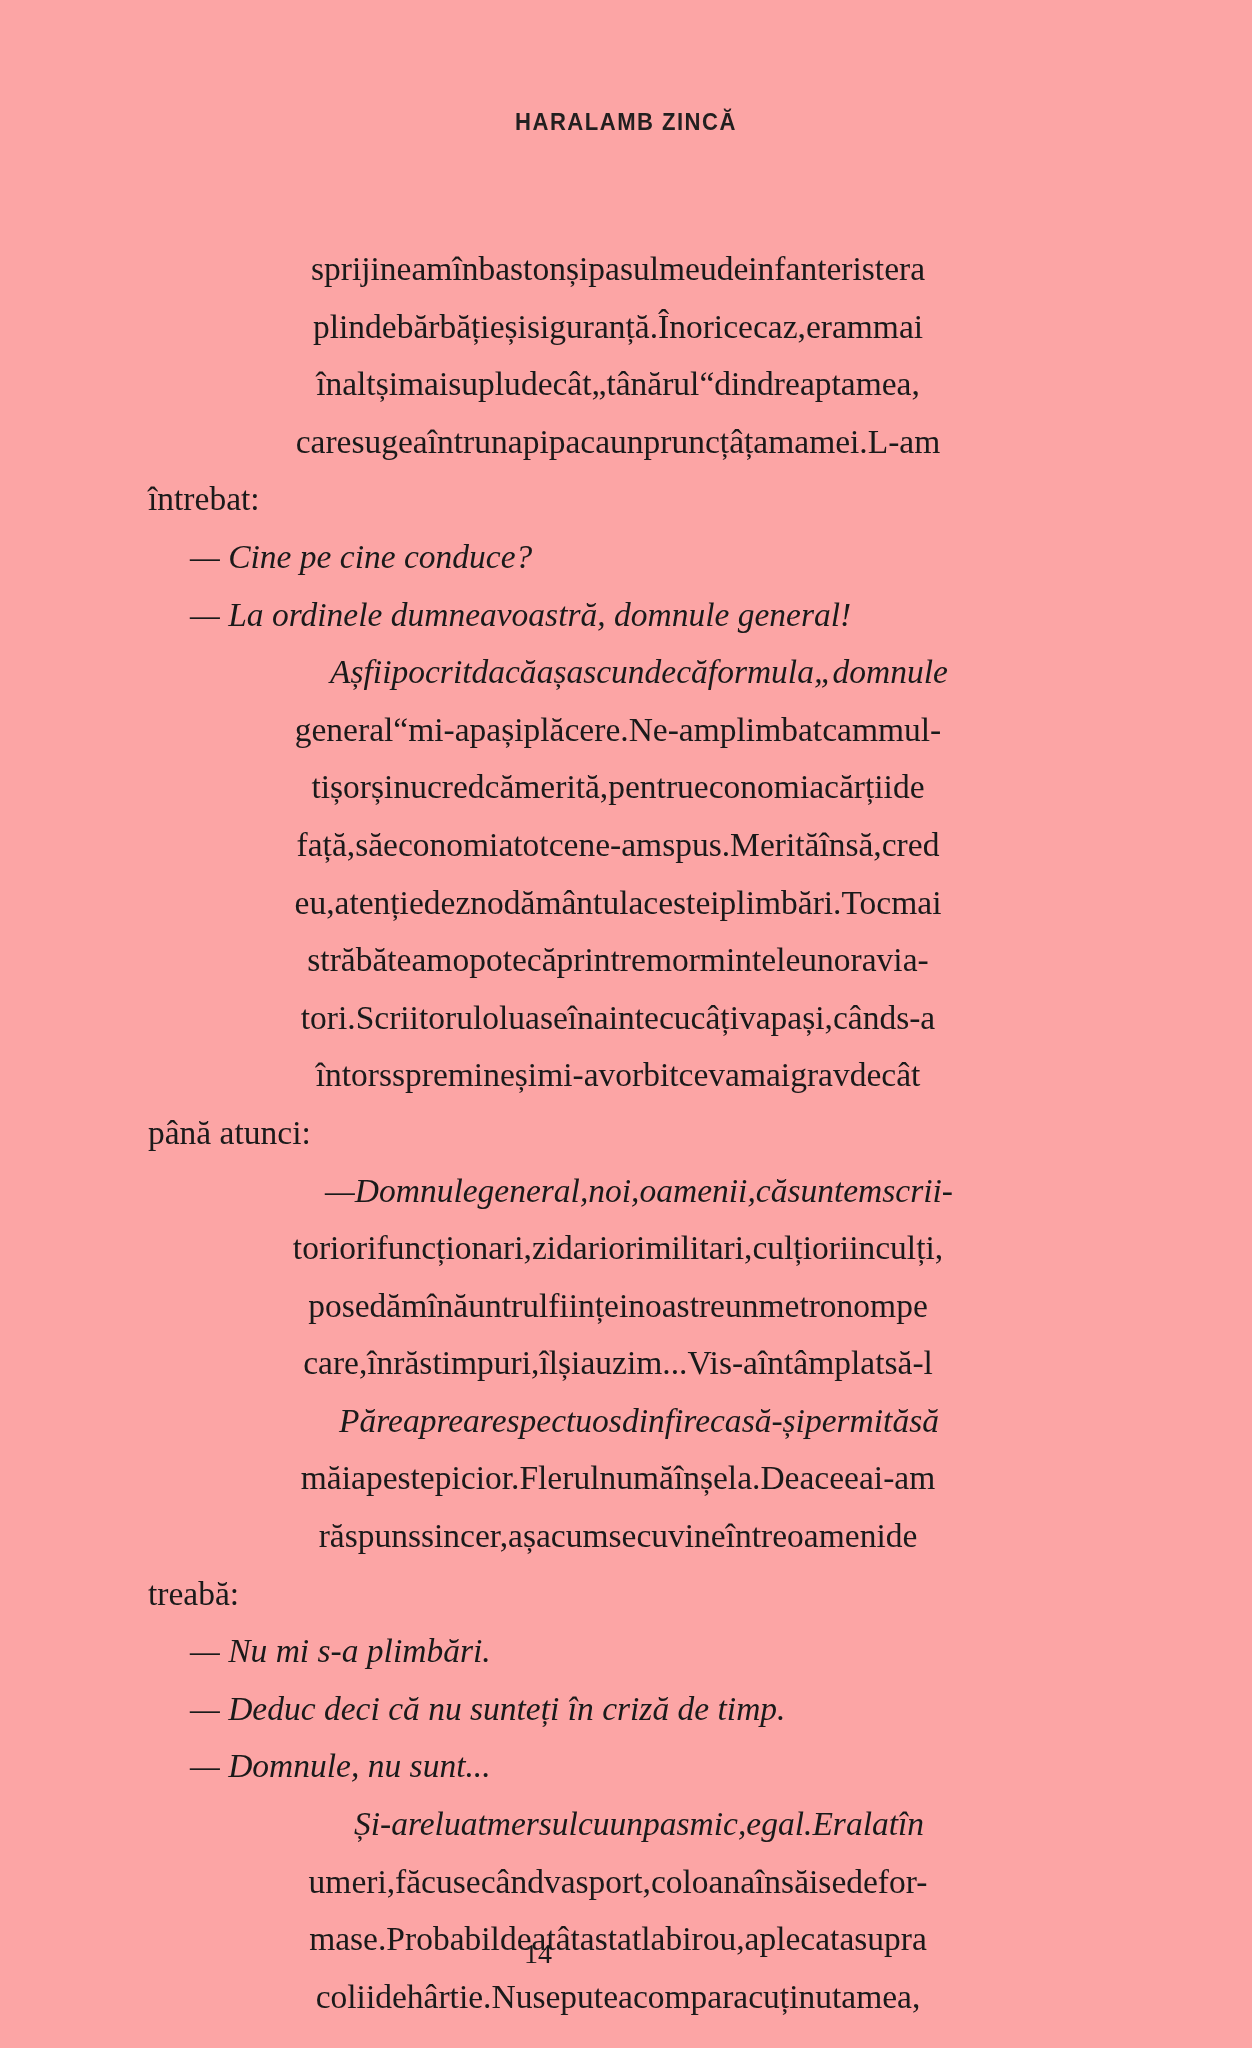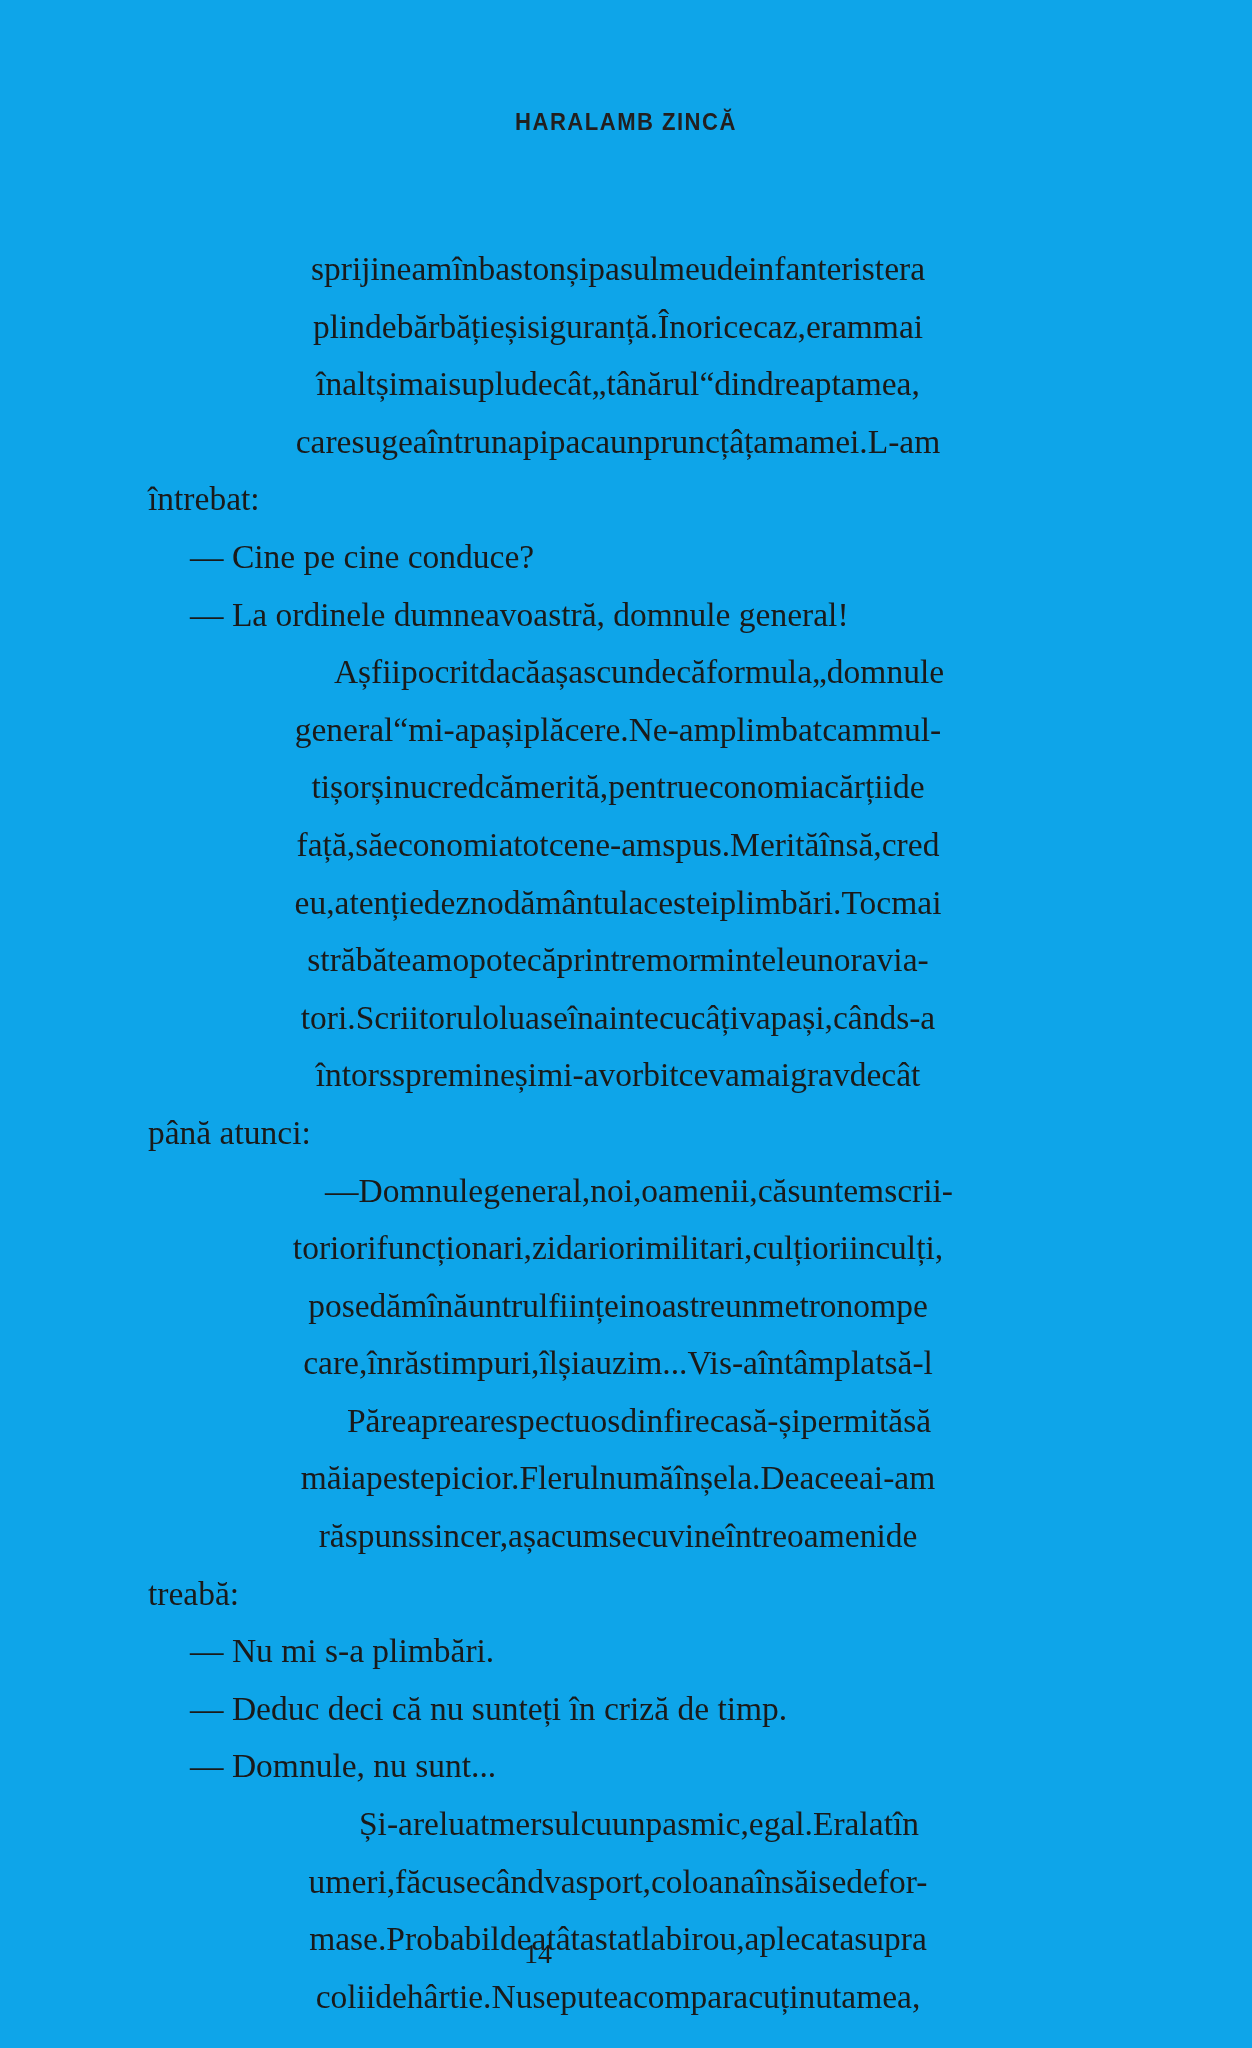--- a/index.html
+++ b/index.html
@@ -5,21 +5,21 @@
   html, body {
     margin: 0;
     padding: 0;
     background: #ffffff;
   }
 
   .page {
     position: relative;
     width: 1252px;
     height: 2048px;
-    background: #0ea5e9;
+    background: #fca5a5;
     overflow: hidden;
     box-sizing: border-box;
   }
 
   
   .running-head {
     position: absolute;
     top: 108px;
     left: 0;
     width: 1252px;
@@ -58,20 +58,21 @@
     align-items: baseline;
   }
   .ln.last {
     justify-content: flex-start;
   }
   .ln > span.w {
     display: inline-block;
   }
   .ln.indent1 {
     padding-left: 42px;
+    font-style: italic;
   }
 
   
   .folio {
     position: absolute;
     top: 1938px;
     left: 0;
     width: 1076px;
     text-align: center;
     font-family: "Liberation Serif", "DejaVu Serif", serif;

